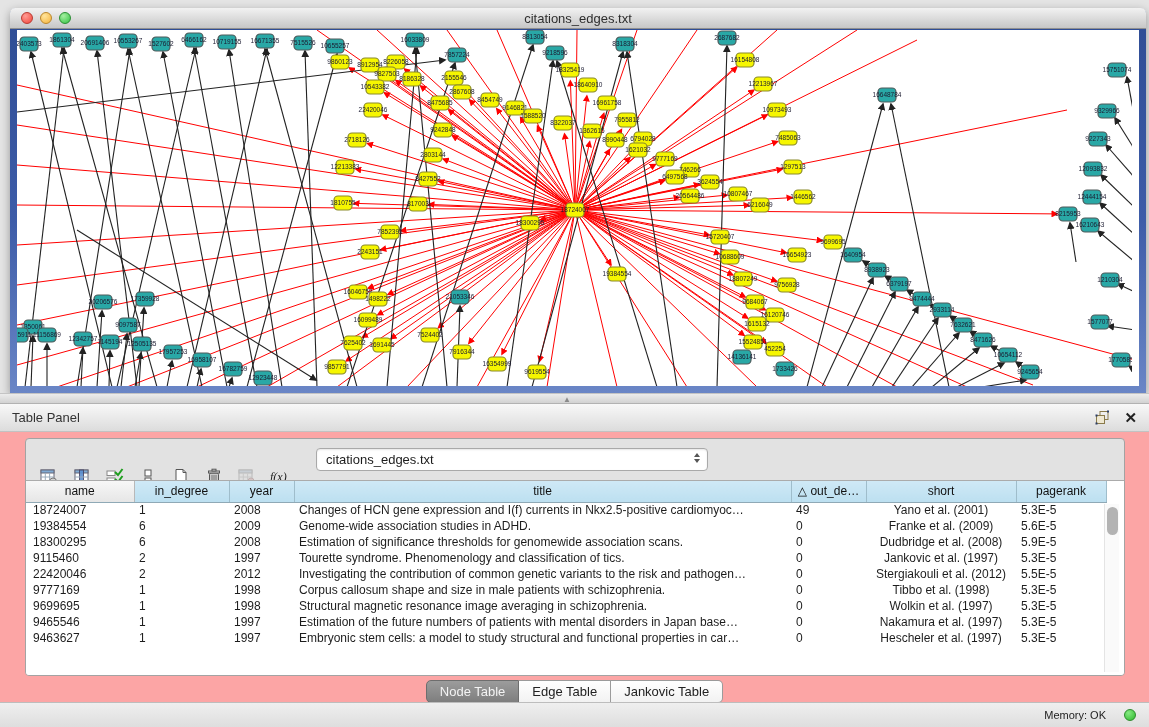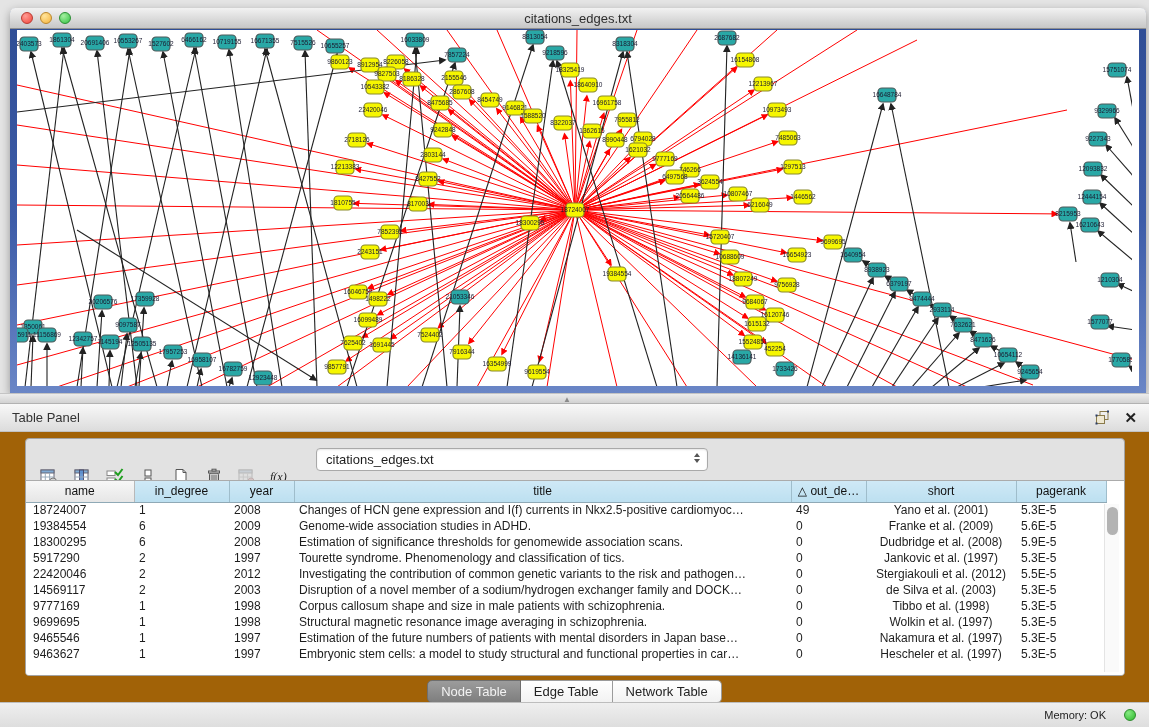--- a/index.html
+++ b/index.html
@@ -19,21 +19,21 @@
   .tl.red { background:radial-gradient(circle at 35% 30%, #FF9C94, #F2453A); border:1px solid #B93A31; margin-left:11px; }
   .tl.yel { background:radial-gradient(circle at 35% 30%, #FFE49C, #F5B33B); border:1px solid #BB872B; }
   .tl.grn { background:radial-gradient(circle at 35% 30%, #A5EFA0, #33C243); border:1px solid #2B8F33; }
   .win-title { position:absolute; left:0; right:0; text-align:center; font-size:13px; color:#2e2e2e; pointer-events:none; }
   .canvas { position:absolute; left:7px; right:7px; top:22px; bottom:7px; background:#fff; overflow:hidden; }
   
   .splitter { position:absolute; top:393px; left:0; width:100%; height:11px;
     background:linear-gradient(#ECECEC,#D2D2D2); border-top:1px solid #c4c4c4; border-bottom:1px solid #b2b2b2; }
   .grip { position:absolute; left:563px; top:1px; font-size:8px; color:#8a8a8a; }
   
-  .panel { position:absolute; top:404px; left:0; right:0; bottom:0; background:#a16207; }
+  .panel { position:absolute; top:404px; left:0; right:0; bottom:0; background:#fca5a5; }
   .panel-header { height:28px; background:linear-gradient(#F8F8F8,#DCDCDC); border-bottom:1px solid #c2c2c2;
     display:flex; align-items:center; font-size:13px; color:#333; padding:0 12px; }
   .panel-header .spacer { flex:1; }
   .ph-icon { margin-left:14px; display:flex; align-items:center; }
   .close-x { font-size:15px; font-weight:bold; color:#222; line-height:1; }
   .container { position:absolute; left:25px; top:34px; width:1100px; height:238px;
     border:1px solid #A3A3A3; border-radius:4px; background:#E2E2E2; }
   .toolbar { position:absolute; top:0; left:0; right:0; height:41px; display:flex; align-items:center; padding-left:10px; gap:7px; }
   .tool-btn { width:26px; height:26px; display:flex; align-items:center; justify-content:center; border-radius:3px;margin-top:35px; }
   .combo { margin-left:16px; width:392px; height:23px; background:#fff; border:1px solid #A9A9A9; border-radius:4px;
@@ -881,45 +881,36 @@
               <tr>
                 <td>18300295</td>
                 <td>6</td>
                 <td>2008</td>
                 <td>Estimation of significance thresholds for genomewide association scans.</td>
                 <td>0</td>
                 <td class="c">Dudbridge et al. (2008)</td>
                 <td>5.9E-5</td>
               </tr>
               <tr>
-                <td>5917290</td>
+                <td>9115460</td>
                 <td>2</td>
                 <td>1997</td>
                 <td>Tourette syndrome. Phenomenology and classification of tics.</td>
                 <td>0</td>
                 <td class="c">Jankovic et al. (1997)</td>
                 <td>5.3E-5</td>
               </tr>
               <tr>
                 <td>22420046</td>
                 <td>2</td>
                 <td>2012</td>
                 <td>Investigating the contribution of common genetic variants to the risk and pathogen…</td>
                 <td>0</td>
                 <td class="c">Stergiakouli et al. (2012)</td>
                 <td>5.5E-5</td>
-              </tr>
-              <tr>
-                <td>14569117</td>
-                <td>2</td>
-                <td>2003</td>
-                <td>Disruption of a novel member of a sodium/hydrogen exchanger family and DOCK…</td>
-                <td>0</td>
-                <td class="c">de Silva et al. (2003)</td>
-                <td>5.3E-5</td>
               </tr>
               <tr>
                 <td>9777169</td>
                 <td>1</td>
                 <td>1998</td>
                 <td>Corpus callosum shape and size in male patients with schizophrenia.</td>
                 <td>0</td>
                 <td class="c">Tibbo et al. (1998)</td>
                 <td>5.3E-5</td>
               </tr>
@@ -954,21 +945,21 @@
         </table>
         <div class="vscroll">
           <div class="vthumb"></div>
         </div>
       </div>
     </div>
 
     <div class="tabs" id="tabs">
         <div class="seg active">Node Table</div>
         <div class="seg">Edge Table</div>
-        <div class="seg">Network Table</div>
+        <div class="seg">Jankovic Table</div>
       </div>
 
     <div class="statusbar">
       <span>Memory: OK</span>
       <span class="mem-dot"></span>
     </div>
   </div>
 
 </div>
 

